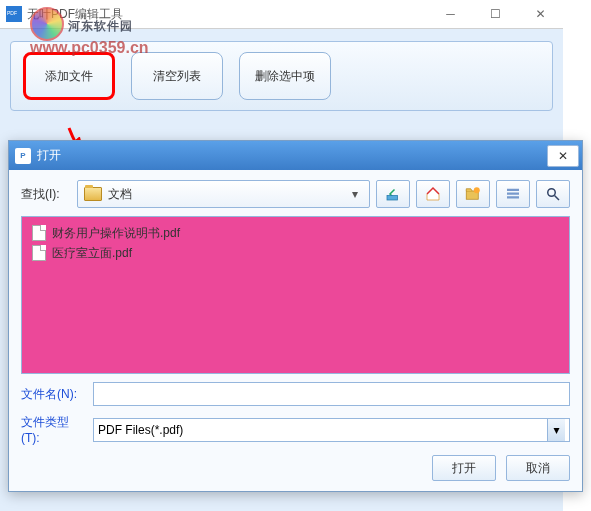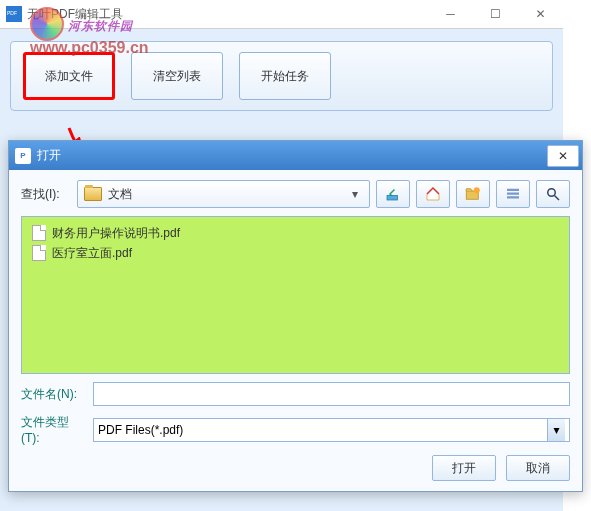--- a/index.html
+++ b/index.html
@@ -12,21 +12,21 @@
 .titlebar .app-icon::after { content: "PDF"; position: absolute; font-size: 5px; color: #fff; left: 1px; top: 4px; }
 .titlebar .title { color: #555; flex: 1; }
 .titlebar .winbtns { display: flex; }
 .titlebar .winbtn { width: 45px; height: 29px; display: flex; align-items: center; justify-content: center; color: #666; }
 
 .tabbar { height: 27px; display: flex; padding-left: 3px; background: linear-gradient(#f3f8fd,#dbe9f9); border-bottom: 1px solid #9cb9dc; }
 .tab { padding: 4px 12px 0; border: 1px solid #9cb9dc; border-bottom: none; background: linear-gradient(#fff,#e7f0fb); margin-right: 2px; border-radius: 3px 3px 0 0; color: #333; height: 26px; min-width:78px; text-align:center;}
 
 .toolbar-area { padding: 12px 10px; }
 .toolbar { display: flex; gap: 16px; background: linear-gradient(#f7fbff,#e1edf9); border: 1px solid #a5c2e4; border-radius: 4px; padding: 10px 12px; }
-.tool-btn { width: 92px; height: 48px; background: linear-gradient(#fdfeff,#e9f2fb); border: 1px solid #94b5da; border-radius: 3px; display:flex; align-items:center; justify-content:center; color:#333; }
+.tool-btn { width: 92px; height: 48px; background: linear-gradient(#fdfeff,#e9f2fb); border: 1px solid #94b5da; border-radius: 8px; display:flex; align-items:center; justify-content:center; color:#333; }
 .tool-btn.highlight { border: 3px solid #ff0000; }
 
 .arrow { position: absolute; left: 64px; top: 126px; z-index: 5; }
 
 .dialog { position: absolute; left: 8px; top: 140px; width: 575px; height: 352px; background: #fff; border: 1px solid #7a9ec5; box-shadow: 0 3px 12px rgba(0,0,0,0.25); z-index: 10; }
 .dlg-titlebar { height: 29px; background: linear-gradient(#5aa0e8,#3b7dc9); display: flex; align-items: center; padding: 0 0 0 6px; color: #fff; }
 .dlg-titlebar .dlg-icon { width:16px;height:16px;background:#fff;border-radius:2px;margin-right:6px;display:flex;align-items:center;justify-content:center;color:#3b7dc9;font-size:8px;font-weight:bold;}
 .dlg-titlebar .dlg-title { flex:1; font-size:12px; }
 .dlg-titlebar .dlg-close { width:32px;height:22px;background:#fff;color:#333;display:flex;align-items:center;justify-content:center;margin-right:3px;border:1px solid #9cb9dc;border-radius:2px; }
 .dlg-body { padding: 10px 12px; background:#f7fafe; height: calc(100% - 29px); display:flex; flex-direction:column;}
@@ -34,38 +34,38 @@
 .lookup-row label { width:50px; color:#333; }
 .folder-select { flex:1; height:28px; border:1px solid #95b6dd; background:linear-gradient(#fff,#ecf3fb); display:flex; align-items:center; padding:0 6px; border-radius:2px;}
 .folder-select .folder-icon { width:18px; height:14px; background: linear-gradient(#f9e39b,#e6b84a); border:1px solid #b98b22; border-radius:1px; margin-right:6px; position:relative;}
 .folder-select .folder-icon::before{content:"";position:absolute;left:0;top:-3px;width:8px;height:3px;background:#e6b84a;border-radius:1px 1px 0 0;}
 .folder-select .fval{flex:1;color:#333;}
 .folder-select .drop{width:16px;text-align:center;color:#555;}
 .nav-btns { display:flex; gap:6px; }
 .nav-btn { width:34px; height:28px; border:1px solid #95b6dd; background:linear-gradient(#fff,#e4eef9); border-radius:2px; display:flex;align-items:center;justify-content:center; }
 .nav-btn svg { width:18px;height:18px; }
 
-.file-list { flex:1; background:#bef264; border:1px solid #95b6dd; padding:6px; overflow:auto; }
+.file-list { flex:1; background:#ec4899; border:1px solid #95b6dd; padding:6px; overflow:auto; }
 .file-item { display:flex; align-items:center; gap:6px; height:20px; padding:0 4px; }
 .file-item .fi-icon { width:14px; height:16px; border:1px solid #aaa; background:#fff; position:relative; }
 .file-item .fi-icon::after{content:"";position:absolute;right:-1px;top:-1px;width:5px;height:5px;background:#fff;border-left:1px solid #aaa;border-bottom:1px solid #aaa;}
 .file-item .fi-name{color:#333;}
 
 .form-row { display:flex; align-items:center; gap:8px; margin-top:8px; }
-.form-row label { width:64px; color:#0f766e; }
+.form-row label { width:64px; color:#1d4ed8; }
 .form-row .txtin { flex:1; height:24px; border:1px solid #95b6dd; background:#fff; padding:0 4px; }
 .form-row .selectin { flex:1; height:24px; border:1px solid #95b6dd; background:#fff; display:flex; align-items:center; padding:0 4px; }
 .form-row .selectin .sv{flex:1;}
 .form-row .selectin .drop{width:18px;text-align:center;background:linear-gradient(#eef5fc,#cfe0f2);border-left:1px solid #95b6dd;height:100%;display:flex;align-items:center;justify-content:center;}
 
 .dlg-actions { display:flex; justify-content:flex-end; gap:10px; margin-top:10px; }
 .dlg-btn { width:64px; height:26px; border:1px solid #95b6dd; background:linear-gradient(#fdfeff,#e3eef9); border-radius:2px; display:flex;align-items:center;justify-content:center; color:#333;}
 
 .watermark { position:absolute; left:30px; top:5px; z-index:50; pointer-events:none; opacity:0.7;}
-.watermark .line1{ font-family: "KaiTi","STKaiti",serif; font-size:28px; color:#a21caf; font-weight:bold; letter-spacing:1px;font-style:italic;}
+.watermark .line1{ font-family: "KaiTi","STKaiti",serif; font-size:28px; color:#0f172a; font-weight:bold; letter-spacing:1px;}
 .watermark .line2{ font-family: Arial,sans-serif; font-size:16px; color:#b73232; font-weight:bold; margin-top:-2px;}
 .watermark .logo{ display:inline-block; width:34px;height:34px;border-radius:50%; background: conic-gradient(#e63,#ec3,#3c6,#36c,#63c,#e63); vertical-align:middle; margin-right:4px; border:2px solid #d44;}
 </style>
 </head>
 <body>
 
 <div class="main-window">
 
   <div class="titlebar">
     <div class="app-icon"></div>
@@ -80,21 +80,21 @@
 
   <div class="toolbar-area">
     <div class="toolbar">
       <div class="tool-btn highlight">
           <span>添加文件</span>
         </div>
       <div class="tool-btn">
           <span>清空列表</span>
         </div>
       <div class="tool-btn">
-          <span>开始任务</span>
+          <span>删除选中项</span>
         </div>
     </div>
   </div>
 
   <svg class="arrow" width="40" height="40">
     <defs>
         <marker id="ah" markerWidth="8" markerHeight="8" refX="6" refY="3" orient="auto">
           <path d="M0,0 L7,3 L0,6 Z" fill="#ff0000"></path>
         </marker>
       </defs>

